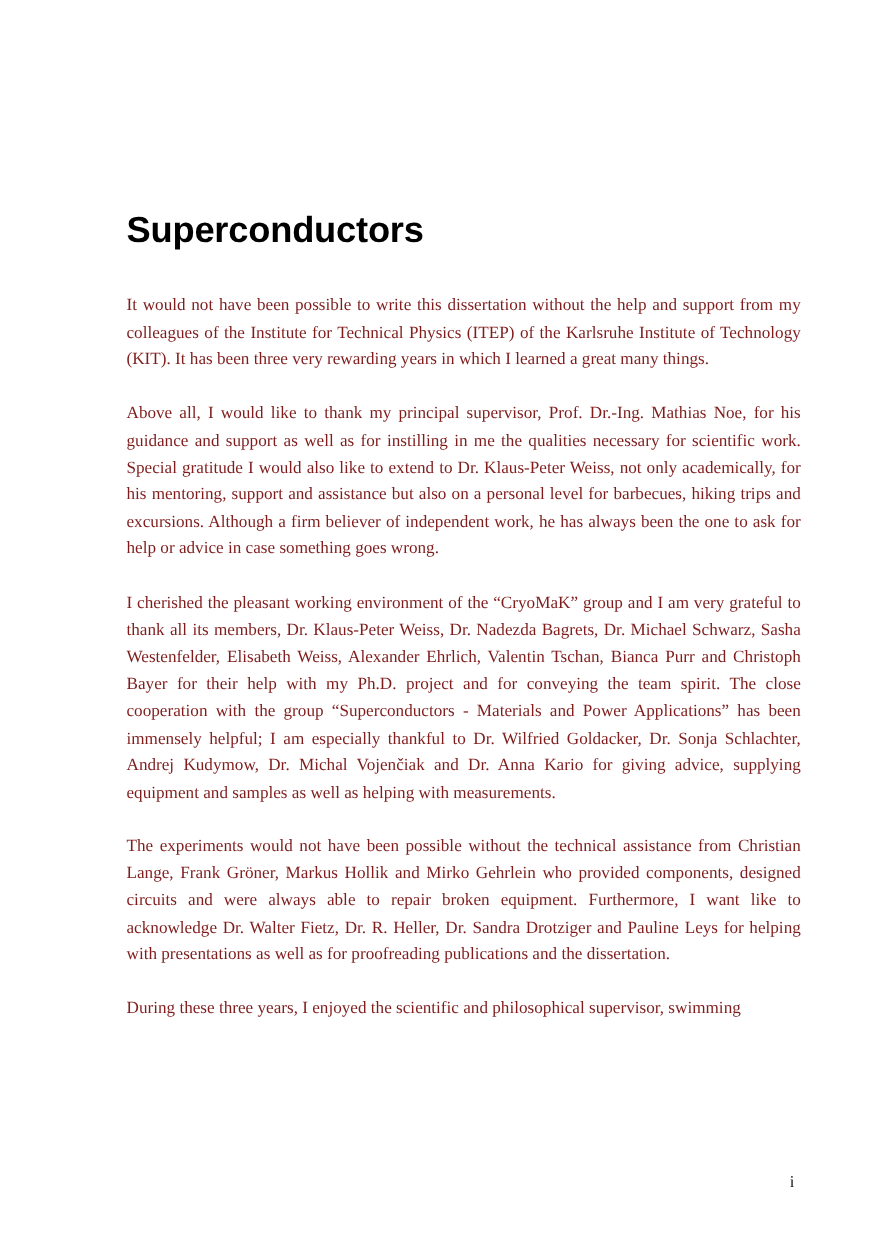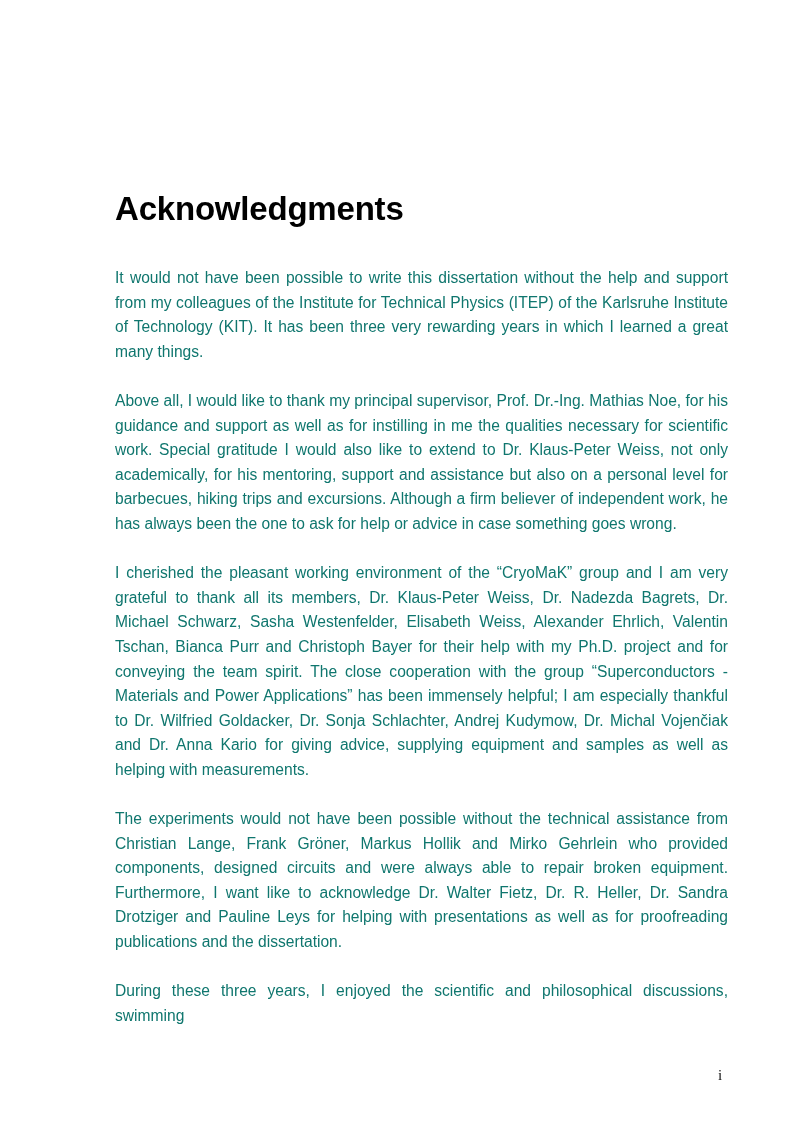--- a/index.html
+++ b/index.html
@@ -5,35 +5,35 @@
   html, body { margin: 0; padding: 0; background: #ffffff; }
   body { width: 803px; height: 1133px; position: relative; overflow: hidden; }
   .page { position: absolute; left: 0; top: 0; width: 803px; height: 1133px; background: #fff; }
   .title {
     position: absolute; left: 115px; top: 190px;
     font-family: "Liberation Sans", sans-serif; font-weight: bold;
     font-size: 33px; color: #000; margin: 0; letter-spacing: -0.2px;
   }
   .body-text {
     position: absolute; left: 115px; top: 266px; width: 613px;
-    font-family: Liberation Sans, sans-serif; font-size: 15.6px; line-height: 24.6px;
-    color: #0f766e; text-align: justify;
+    font-family: Liberation Serif, serif; font-size: 15.6px; line-height: 24.6px;
+    color: #7f1d1d; text-align: justify;
   }
   .body-text p { margin: 0 0 24.6px 0; }
   .page-number {
     position: absolute; left: 718px; top: 1067px;
     font-family: "Liberation Serif", serif; font-size: 15px; color: #111;
   }
 </style>
 </head>
 <body>
 
 <div class="page">
-  <h1 class="title">Acknowledgments</h1>
+  <h1 class="title">Superconductors</h1>
   <div class="body-text">
     <p>It would not have been possible to write this dissertation without the help and support from my colleagues of the Institute for Technical Physics (ITEP) of the Karlsruhe Institute of Technology (KIT). It has been three very rewarding years in which I learned a great many things.</p>
     <p>Above all, I would like to thank my principal supervisor, Prof. Dr.-Ing. Mathias Noe, for his guidance and support as well as for instilling in me the qualities necessary for scientific work. Special gratitude I would also like to extend to Dr. Klaus-Peter Weiss, not only academically, for his mentoring, support and assistance but also on a personal level for barbecues, hiking trips and excursions. Although a firm believer of independent work, he has always been the one to ask for help or advice in case something goes wrong.</p>
     <p>I cherished the pleasant working environment of the “CryoMaK” group and I am very grateful to thank all its members, Dr. Klaus-Peter Weiss, Dr. Nadezda Bagrets, Dr. Michael Schwarz, Sasha Westenfelder, Elisabeth Weiss, Alexander Ehrlich, Valentin Tschan, Bianca Purr and Christoph Bayer for their help with my Ph.D. project and for conveying the team spirit. The close cooperation with the group “Superconductors - Materials and Power Applications” has been immensely helpful; I am especially thankful to Dr. Wilfried Goldacker, Dr. Sonja Schlachter, Andrej Kudymow, Dr. Michal Vojenčiak and Dr. Anna Kario for giving advice, supplying equipment and samples as well as helping with measurements.</p>
     <p>The experiments would not have been possible without the technical assistance from Christian Lange, Frank Gröner, Markus Hollik and Mirko Gehrlein who provided components, designed circuits and were always able to repair broken equipment. Furthermore, I want like to acknowledge Dr. Walter Fietz, Dr. R. Heller, Dr. Sandra Drotziger and Pauline Leys for helping with presentations as well as for proofreading publications and the dissertation.</p>
-    <p>During these three years, I enjoyed the scientific and philosophical discussions, swimming</p>
+    <p>During these three years, I enjoyed the scientific and philosophical supervisor, swimming</p>
   </div>
   <div class="page-number">i</div>
 </div>
 
 </body></html>

